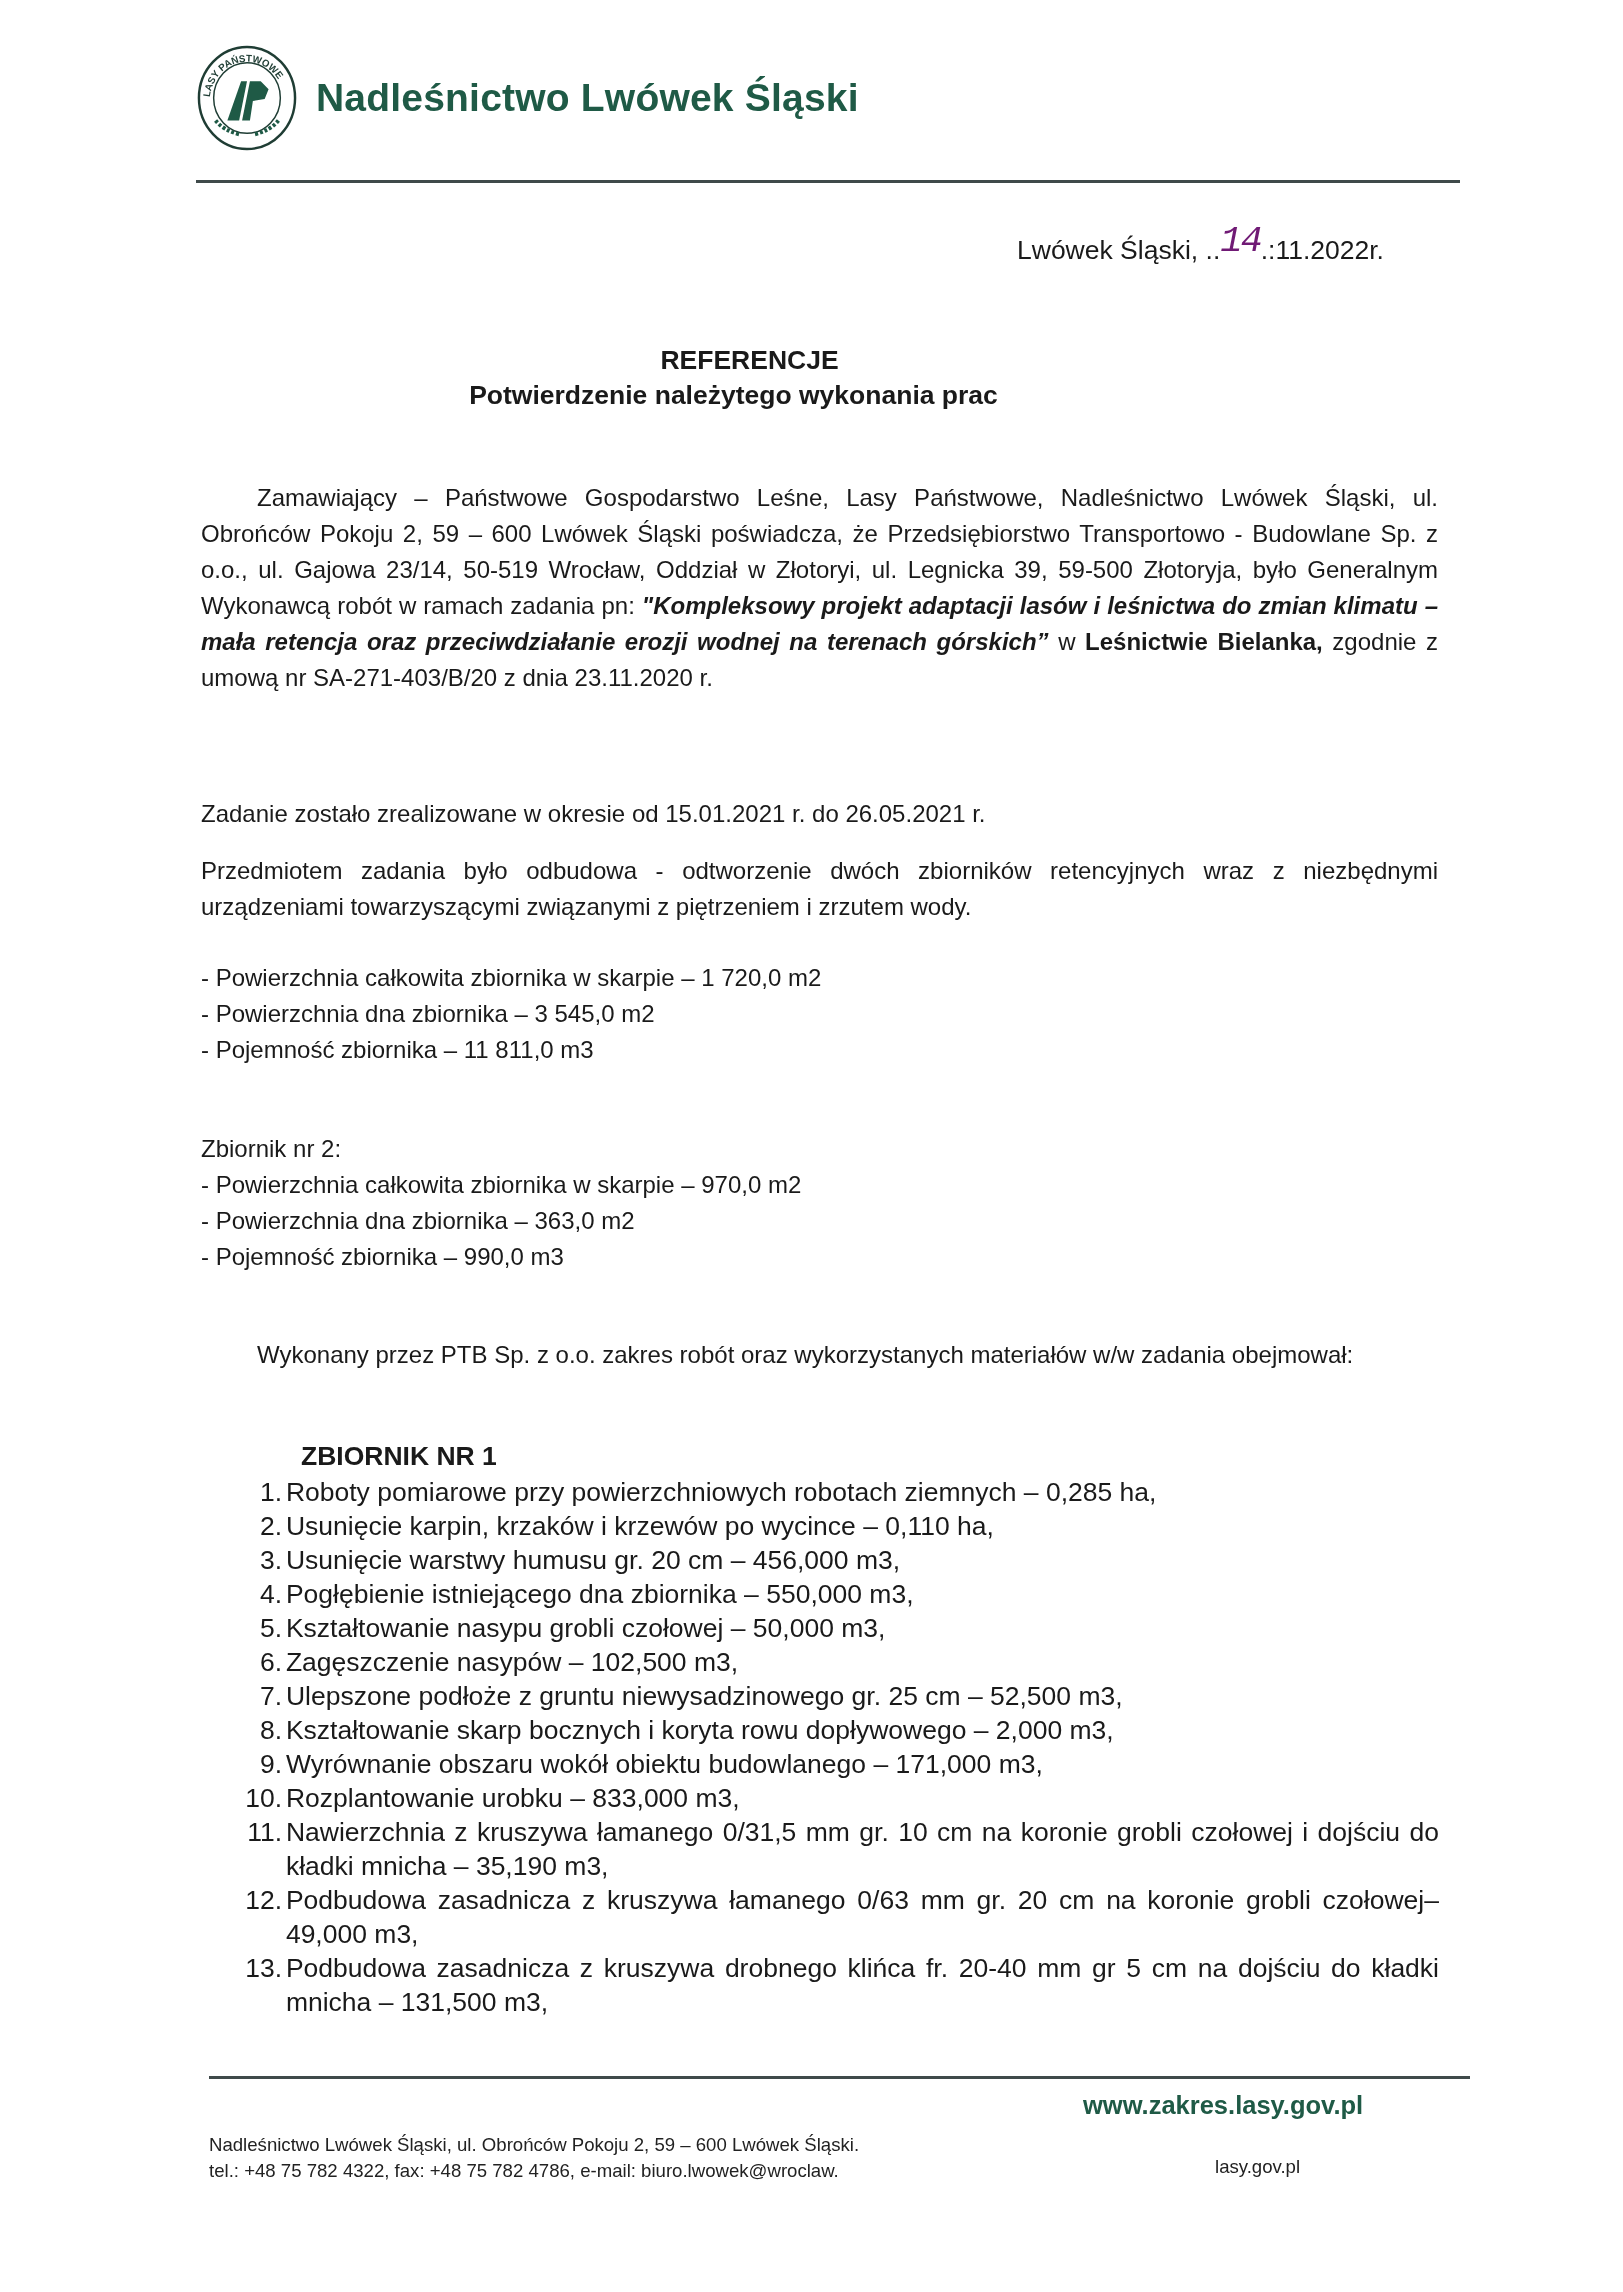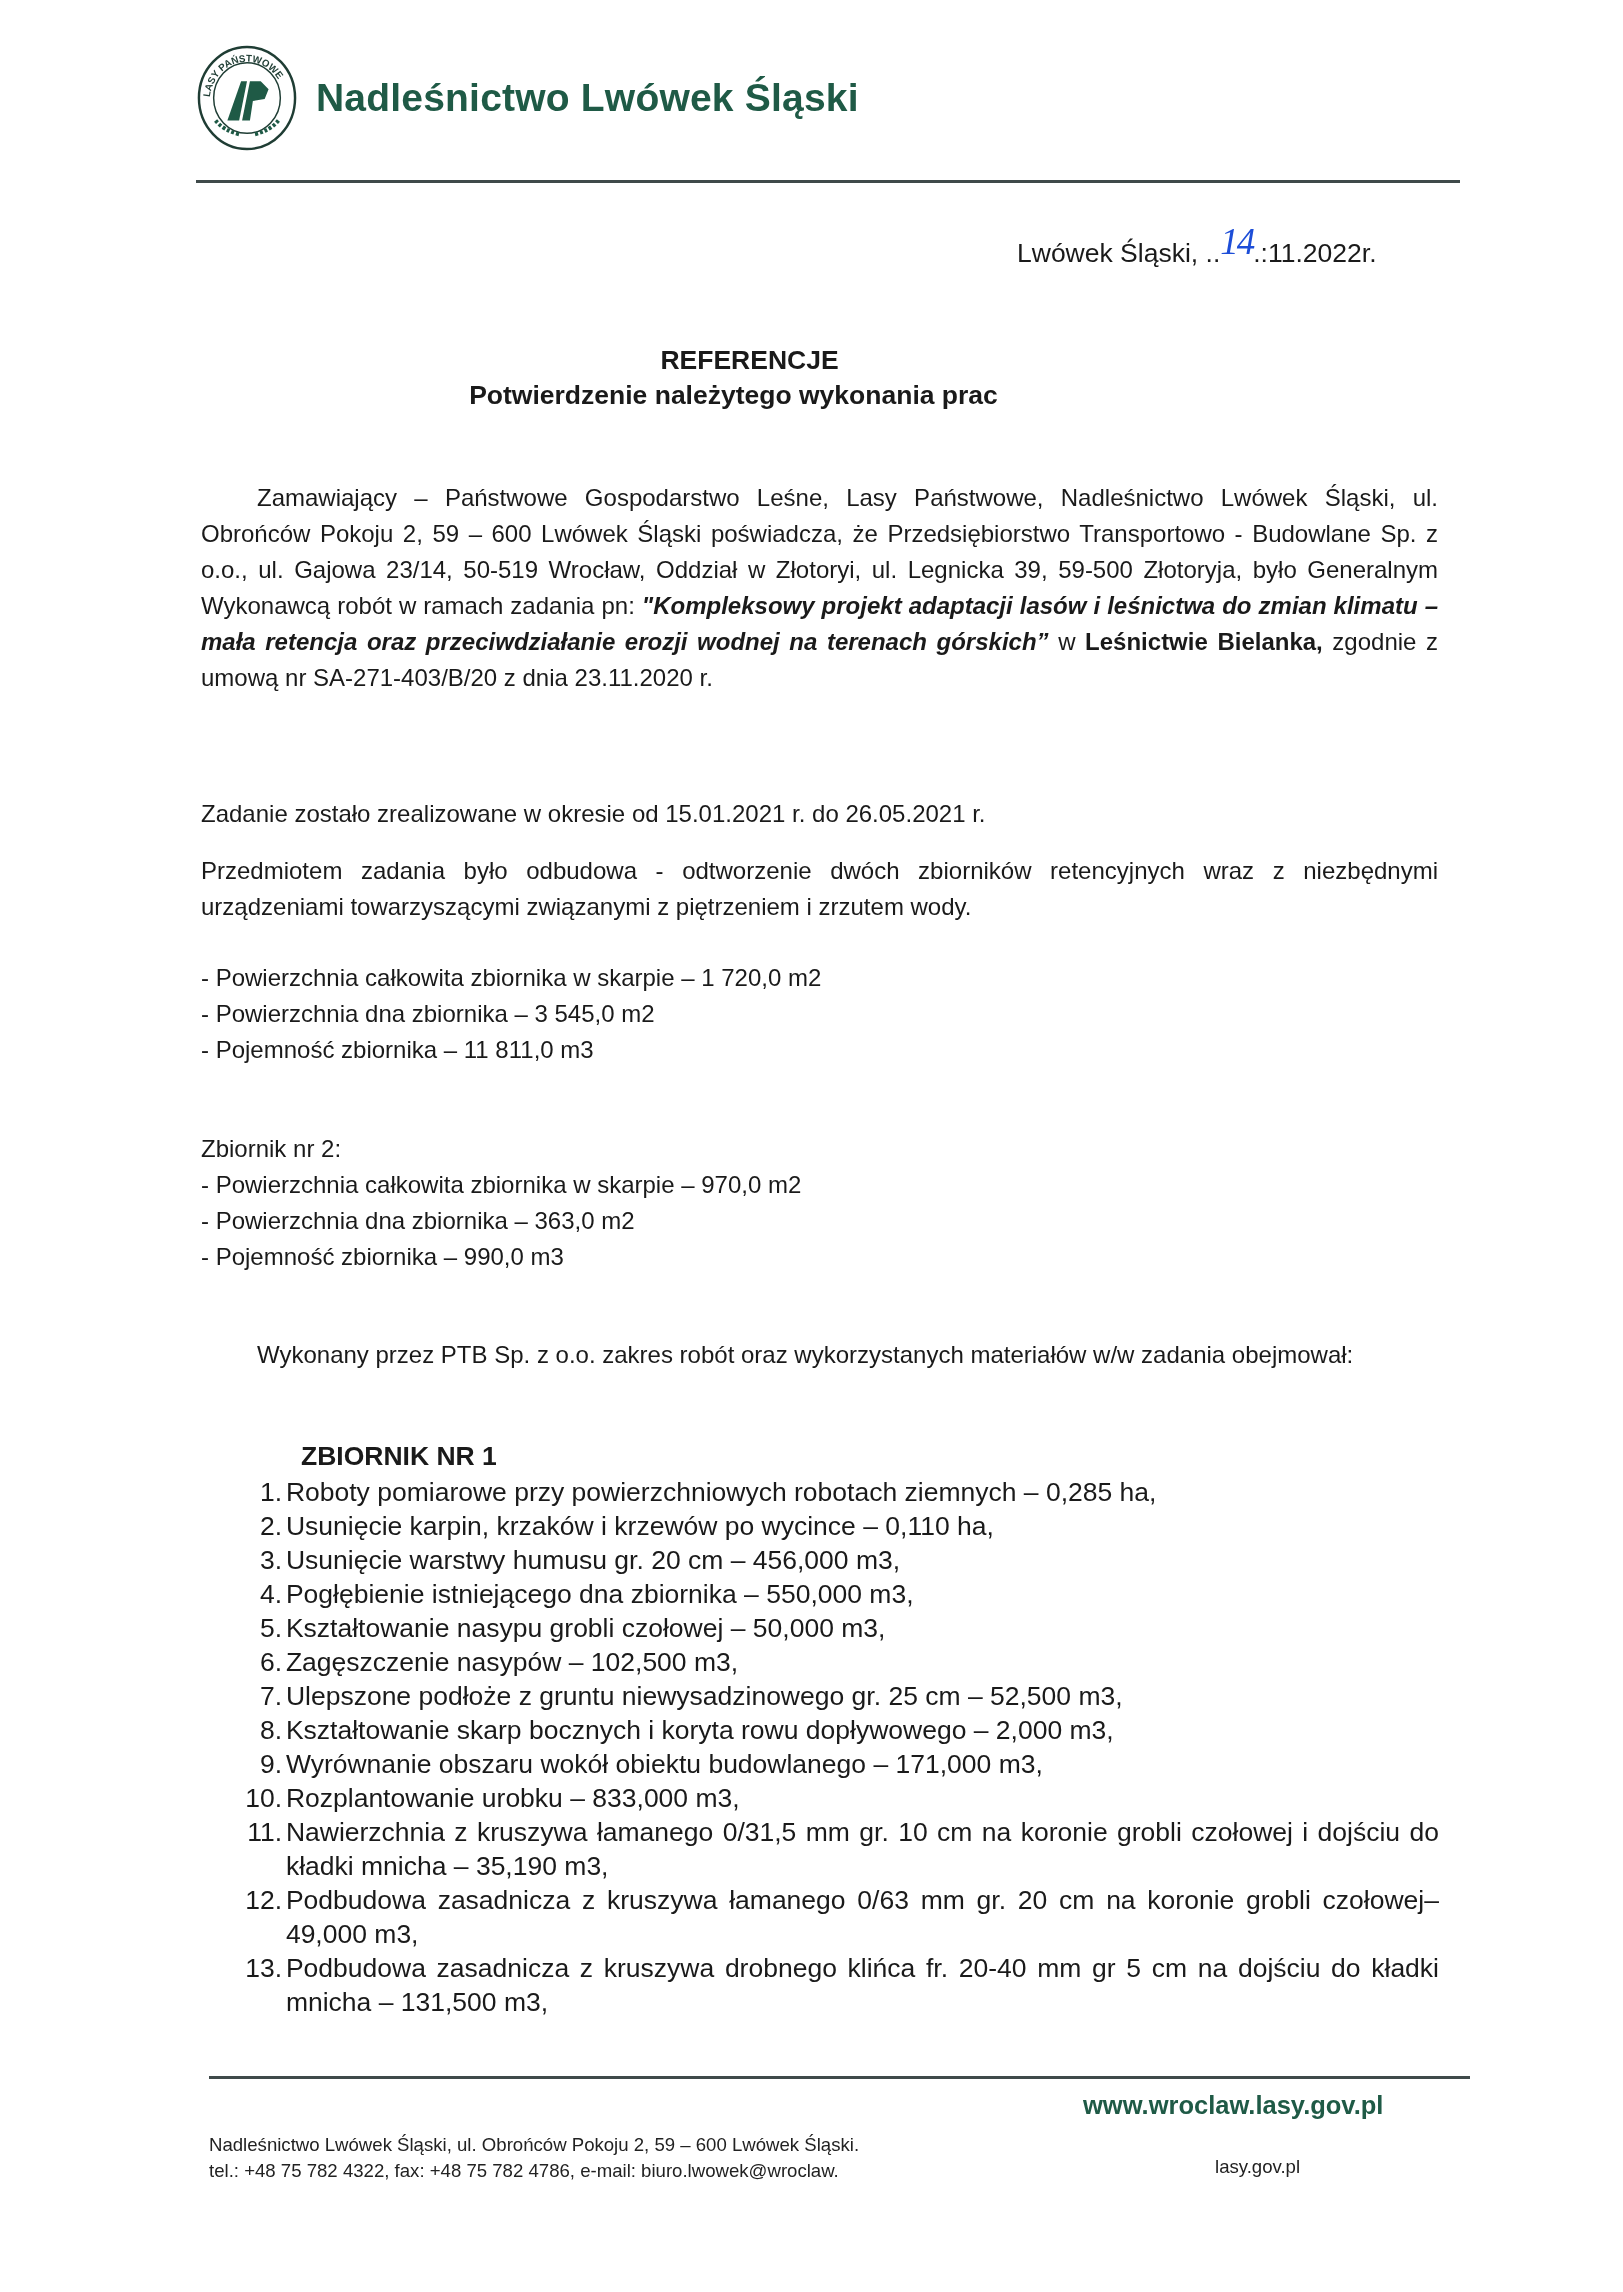--- a/index.html
+++ b/index.html
@@ -5,21 +5,21 @@
   html, body { margin:0; padding:0; background:#ffffff; }
   body { width:1623px; height:2293px; position:relative; overflow:hidden;
          font-family:"Liberation Sans", sans-serif; color:#1a1a1a; }
   .abs { position:absolute; }
   .logo { left:196px; top:44px; width:102px; height:108px; }
   .org-title { left:316px; top:76px; font-size:39px; font-weight:bold; color:#1f5a46; letter-spacing:0.2px; white-space:nowrap; }
   .rule { position:absolute; height:2.9px; background:#3f4a4a; }
   .rule.top { left:196px; top:180px; width:1264px; }
   .rule.bottom { left:209px; top:2076px; width:1261px; }
   .date { left:1017px; top:228px; font-size:26.5px; white-space:nowrap; }
-  .date .hand { color:#1d4ed8; font-family:Liberation Serif, serif; font-size:37px; font-style:italic; position:relative; top:-7.8px; letter-spacing:-2px; }
+  .date .hand { color:#701a75; font-family:Liberation Mono, monospace; font-size:37px; font-style:italic; position:relative; top:-7.8px; letter-spacing:-2px; }
   .title1 { left:0; width:1499px; top:345px; text-align:center; font-size:26.5px; font-weight:bold; }
   .title2 { left:0; width:1467px; top:380px; text-align:center; font-size:26.5px; font-weight:bold; }
   .text { font-size:24px; line-height:36px; }
   .para { left:201px; width:1237px; text-align:justify; }
   .indent { text-indent:56px; }
   .bi { font-weight:bold; font-style:italic; }
   .b { font-weight:bold; }
   .block { left:201px; width:1237px; }
   .line { white-space:nowrap; }
   .h-zb { left:301px; top:1441px; font-size:26.5px; font-weight:bold; }
@@ -129,19 +129,19 @@
       <span class="num">12.</span>
       <span class="txt">Podbudowa zasadnicza z kruszywa łamanego 0/63 mm gr. 20 cm na koronie grobli czołowej– 49,000 m3,</span>
     </div>
   <div class="li">
       <span class="num">13.</span>
       <span class="txt">Podbudowa zasadnicza z kruszywa drobnego klińca fr. 20-40 mm gr 5 cm na dojściu do kładki mnicha – 131,500 m3,</span>
     </div>
 </div>
 
 <div class="rule bottom"></div>
-<div class="abs site">www.wroclaw.lasy.gov.pl</div>
+<div class="abs site">www.zakres.lasy.gov.pl</div>
 <div class="abs addr">
   <div>Nadleśnictwo Lwówek Śląski, ul. Obrońców Pokoju 2, 59 – 600 Lwówek Śląski.</div>
   <div>tel.: +48 75 782 4322, fax: +48 75 782 4786, e-mail: biuro.lwowek@wroclaw.</div>
 </div>
 <div class="abs lasy">lasy.gov.pl</div>
 
 
 </body></html>

